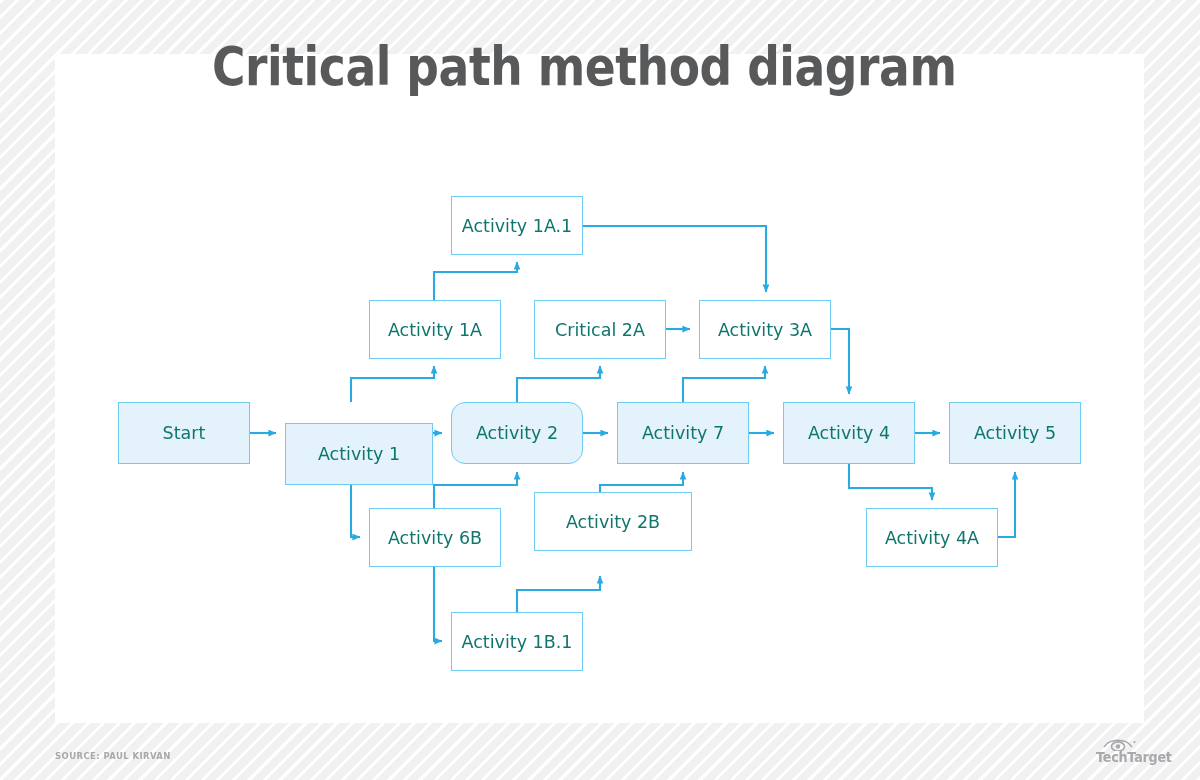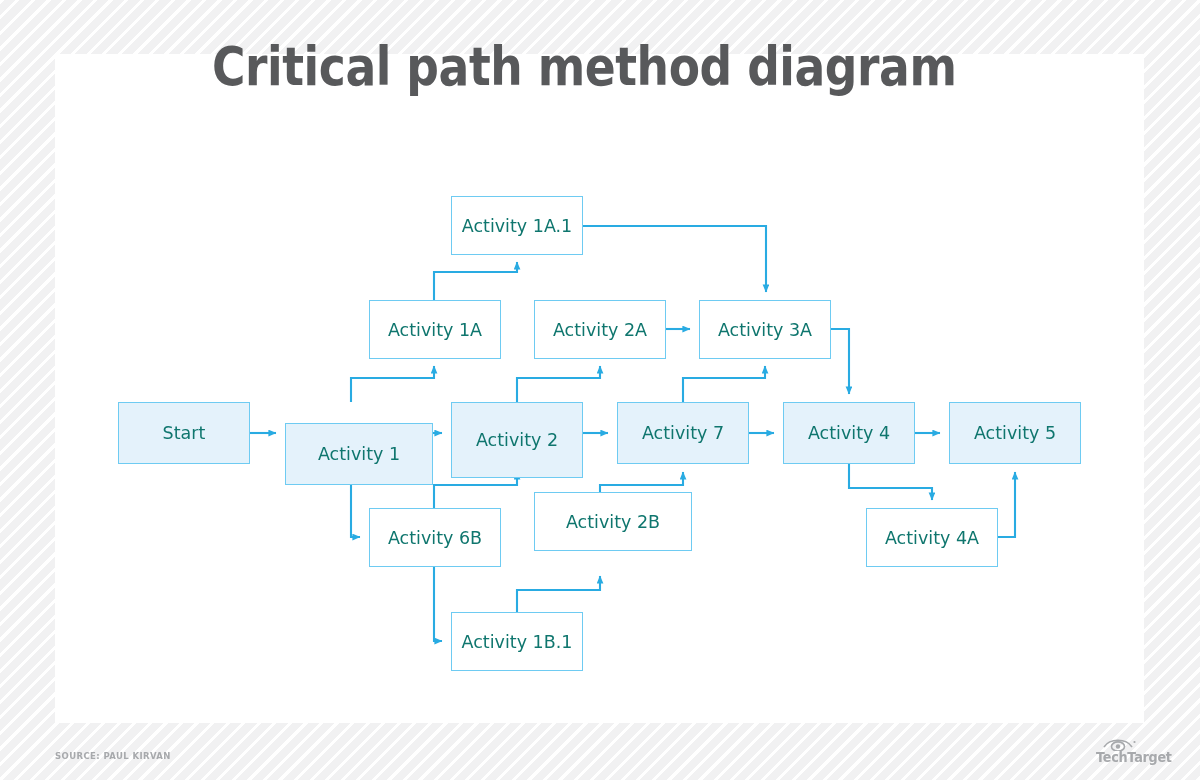--- a/index.html
+++ b/index.html
@@ -110,37 +110,37 @@
   </g>
 </svg>
 
 <div id="nodes">
     <div class="node main" style="left: 118px; top: 402px; width: 132px; height: 62px;">
       <span>Start</span>
     </div>
     <div class="node main" style="left: 285px; top: 423px; width: 148px; height: 62px;">
       <span>Activity 1</span>
     </div>
-    <div class="node main" style="left: 451px; top: 402px; width: 132px; height: 76px;">
+    <div class="node main" style="left: 451px; top: 402px; width: 132px; height: 62px; border-radius: 14px;">
       <span>Activity 2</span>
     </div>
     <div class="node main" style="left: 617px; top: 402px; width: 132px; height: 62px;">
       <span>Activity 7</span>
     </div>
     <div class="node main" style="left: 783px; top: 402px; width: 132px; height: 62px;">
       <span>Activity 4</span>
     </div>
     <div class="node main" style="left: 949px; top: 402px; width: 132px; height: 62px;">
       <span>Activity 5</span>
     </div>
     <div class="node sub" style="left: 369px; top: 300px; width: 132px; height: 59px;">
       <span>Activity 1A</span>
     </div>
     <div class="node sub" style="left: 534px; top: 300px; width: 132px; height: 59px;">
-      <span>Activity 2A</span>
+      <span>Critical 2A</span>
     </div>
     <div class="node sub" style="left: 699px; top: 300px; width: 132px; height: 59px;">
       <span>Activity 3A</span>
     </div>
     <div class="node sub" style="left: 451px; top: 196px; width: 132px; height: 59px;">
       <span>Activity 1A.1</span>
     </div>
     <div class="node sub" style="left: 369px; top: 508px; width: 132px; height: 59px;">
       <span>Activity 6B</span>
     </div>

